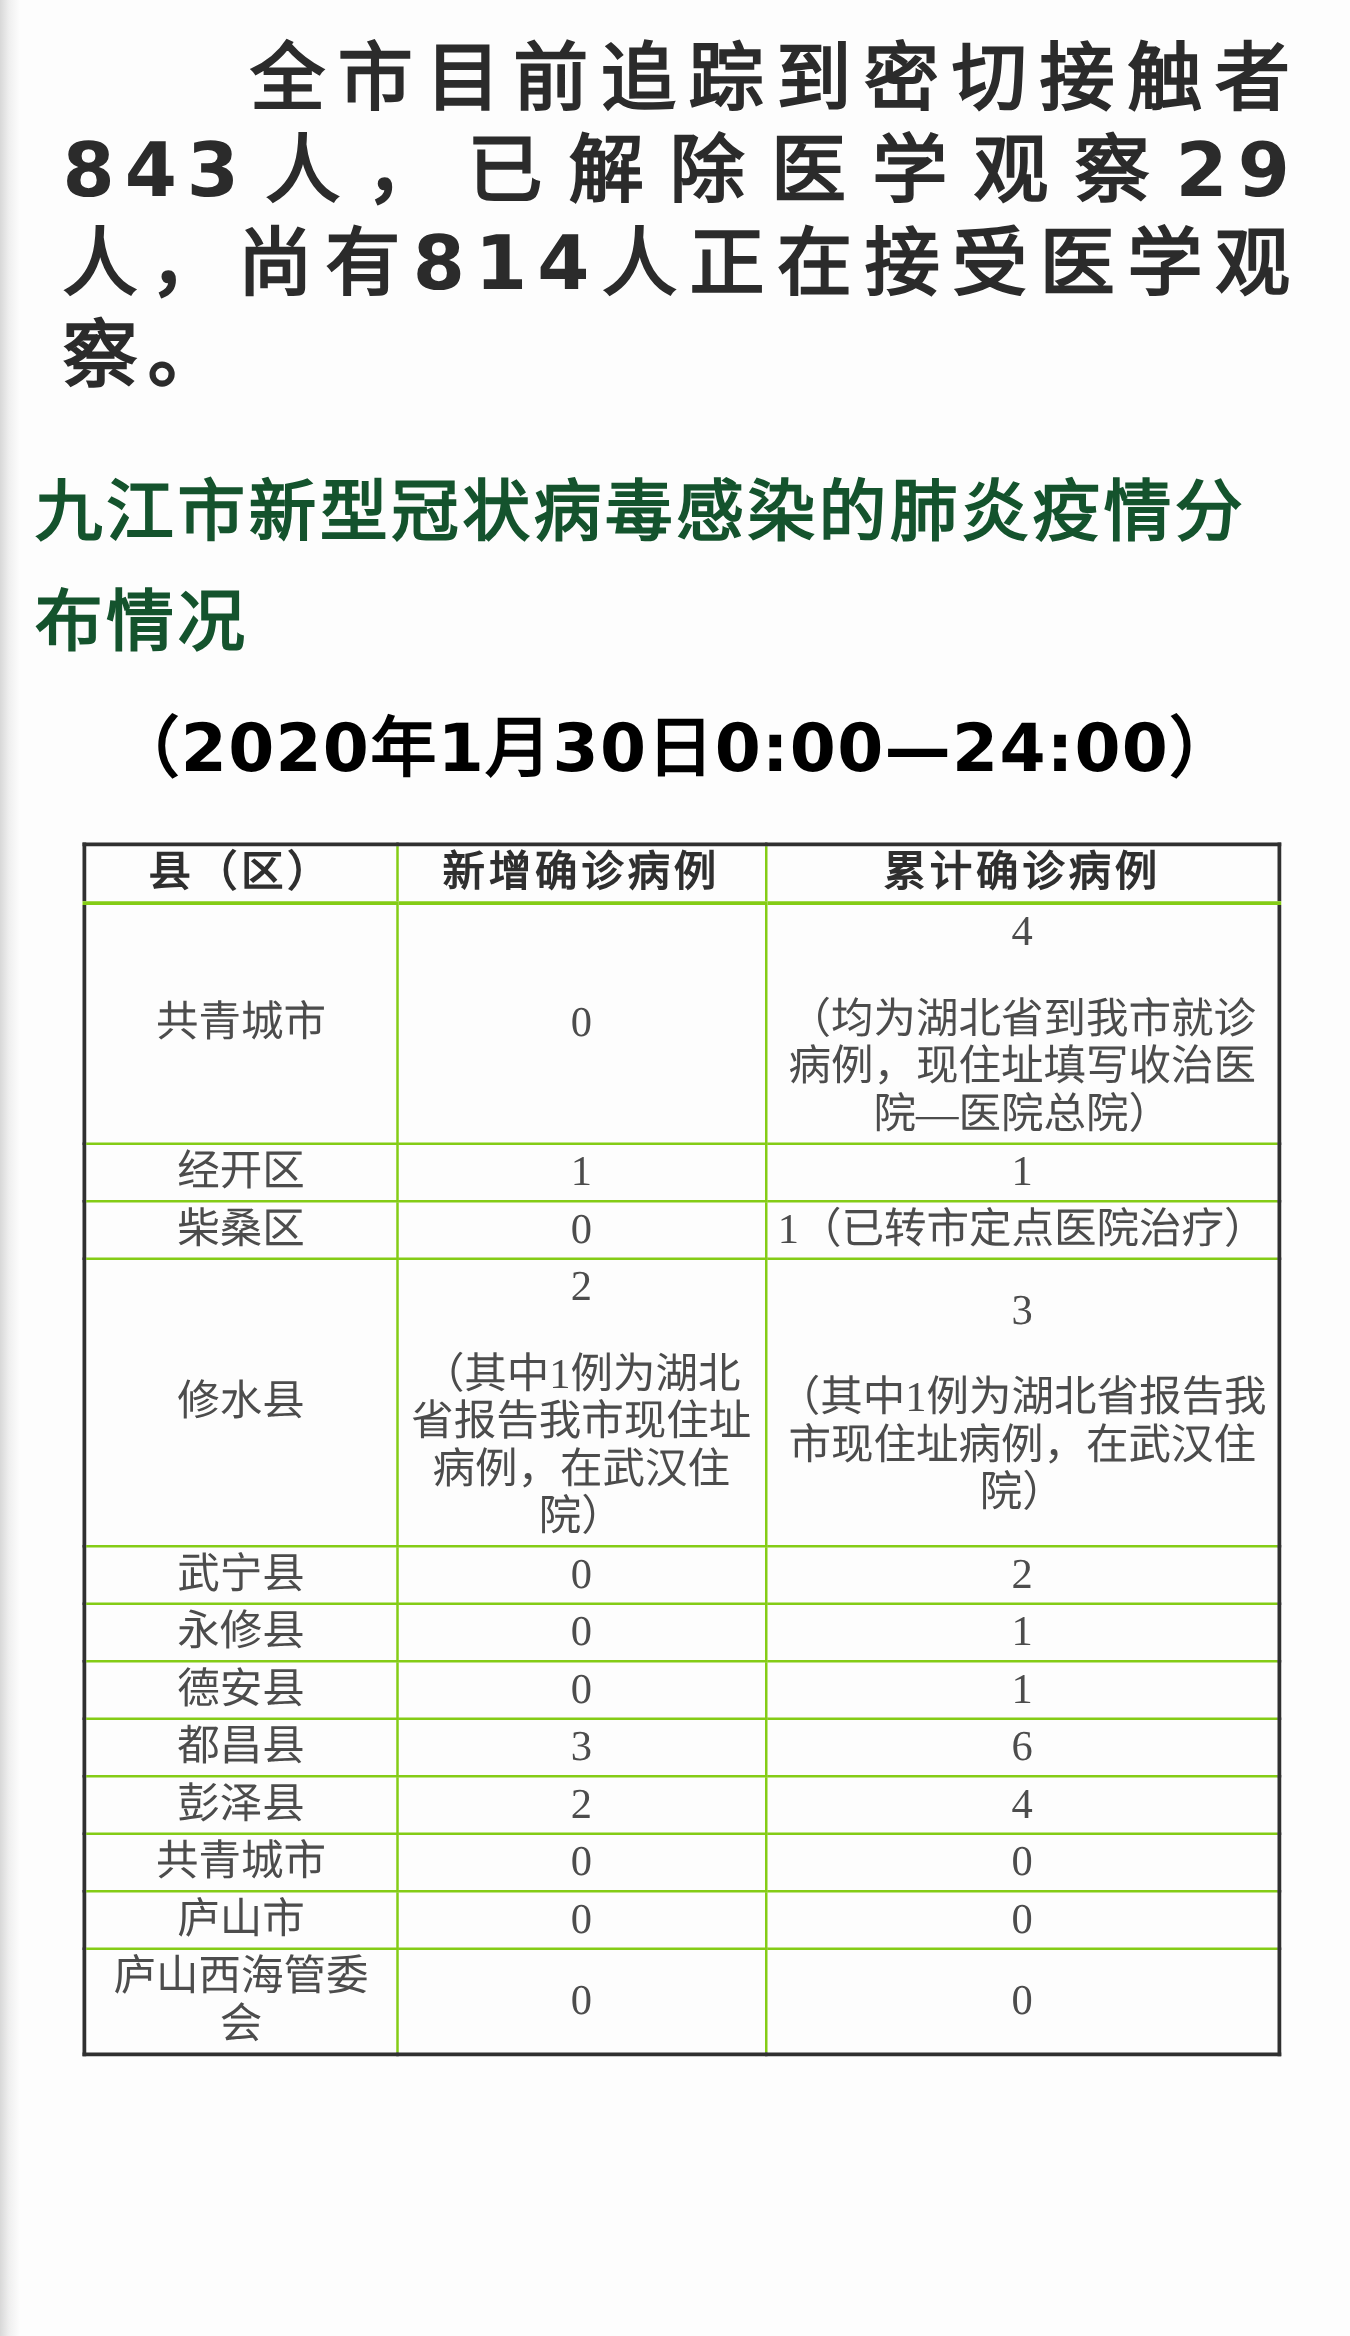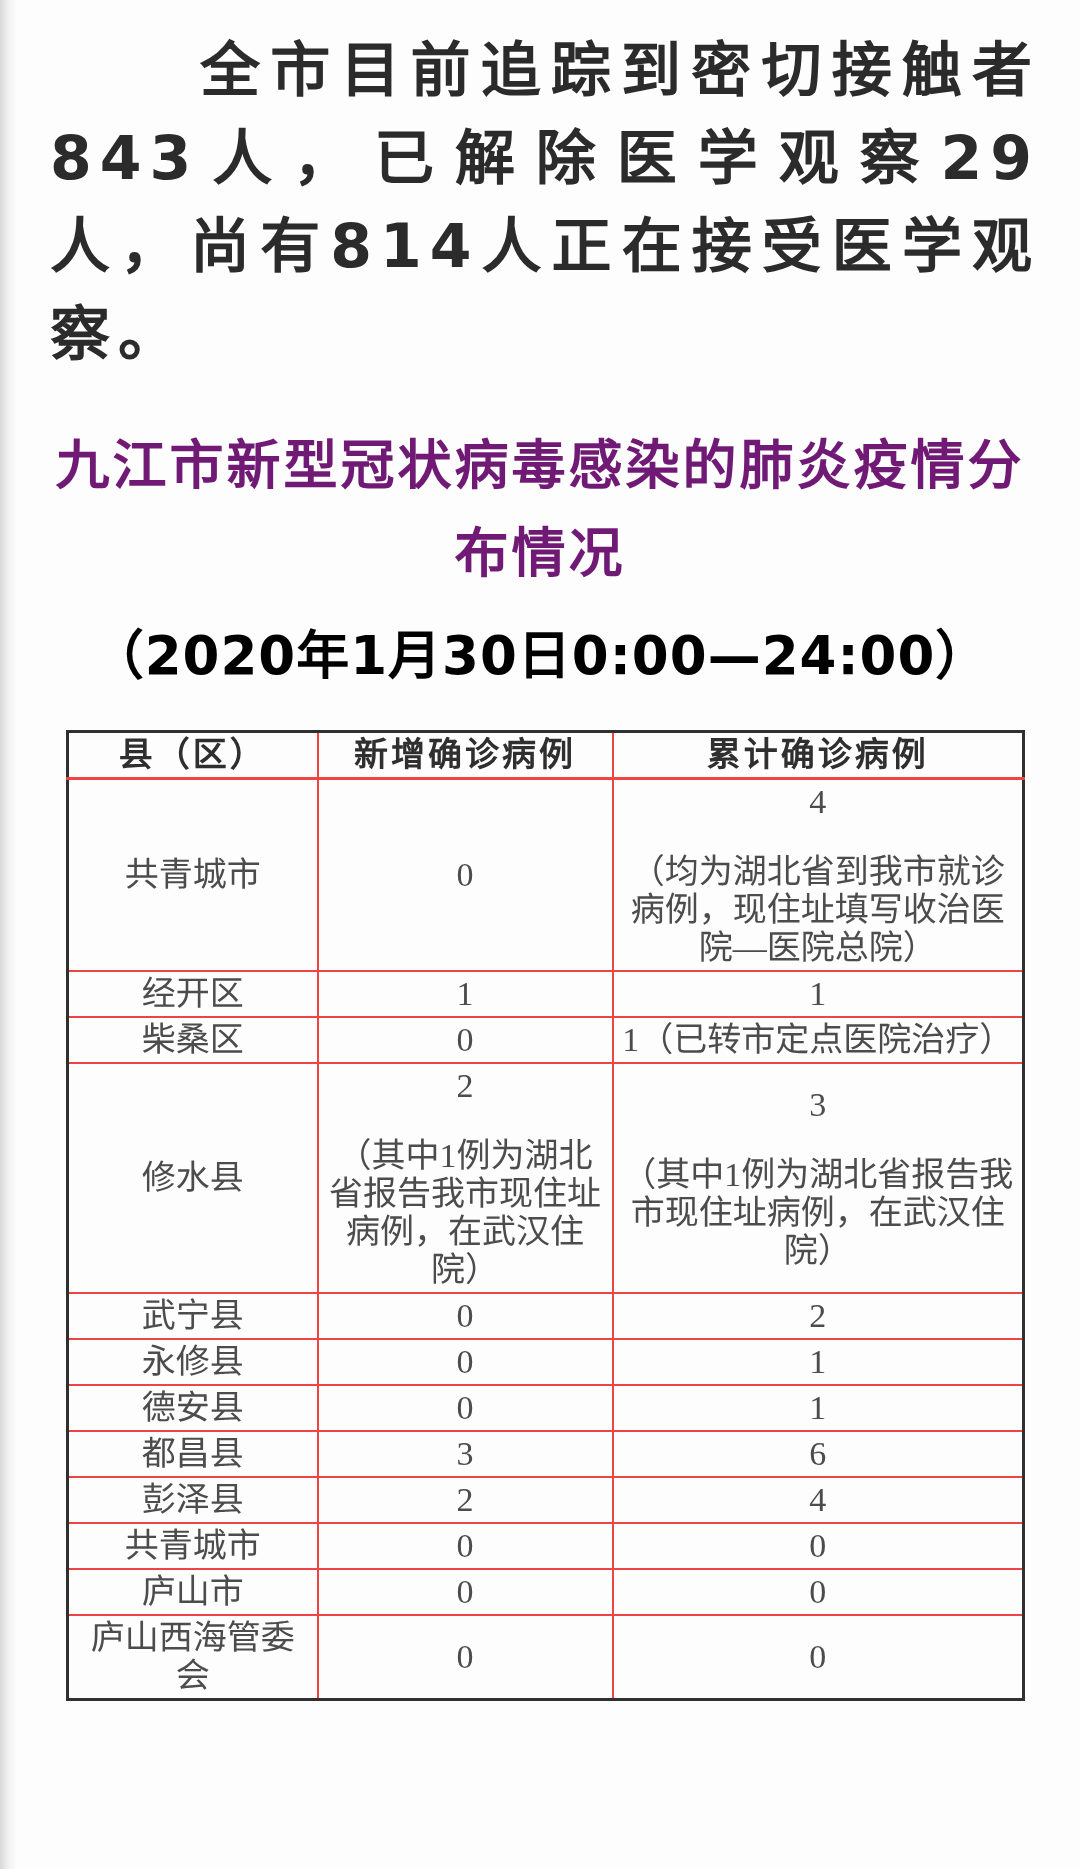--- a/index.html
+++ b/index.html
@@ -15,56 +15,56 @@
     position: absolute;
     left: 0; top: 0;
     width: 16px; height: 100%;
     background: linear-gradient(90deg, #d8d8d8 0%, #efefef 45%, rgba(253,253,253,0) 100%);
     pointer-events: none;
   }
   .intro {
     margin: 0;
     padding: 26px 40px 0 50px;
     font-size: 60px;
-    line-height: 88px;
+    line-height: 74px;
     letter-spacing: 8px;
     text-indent: 150px;
     font-weight: 600;
     color: #2b2b2b;
     text-align: justify;
   }
   .title {
     margin: 44px 28px 0;
     font-size: 54px;
     line-height: 88px;
     letter-spacing: 3px;
     font-weight: 600;
-    color: #701a75;
-    text-align: center;
+    color: #14532d;
+    text-align: left;
   }
   .date-line {
     margin: 16px 0 0;
     font-size: 53px;
     line-height: 84px;
     letter-spacing: 1px;
     font-weight: 600;
     color: #000000;
     text-align: center;
   }
   table.epi {
     border-collapse: collapse;
     table-layout: fixed;
     width: 956px;
     margin: 32px 0 0 66px;
     border: 3px solid #303030;
     font-family: "Liberation Serif", "DejaVu Serif", serif;
     color: #4c4c4c;
   }
   table.epi th, table.epi td {
-    border: 2px solid #ef4444;
+    border: 2px solid #84cc16;
     text-align: center;
     vertical-align: middle;
     padding: 3px 6px;
     font-size: 34px;
     line-height: 38px;
     overflow: hidden;
   }
   table.epi thead th {
     font-weight: bold;
     color: #2f2f2f;

